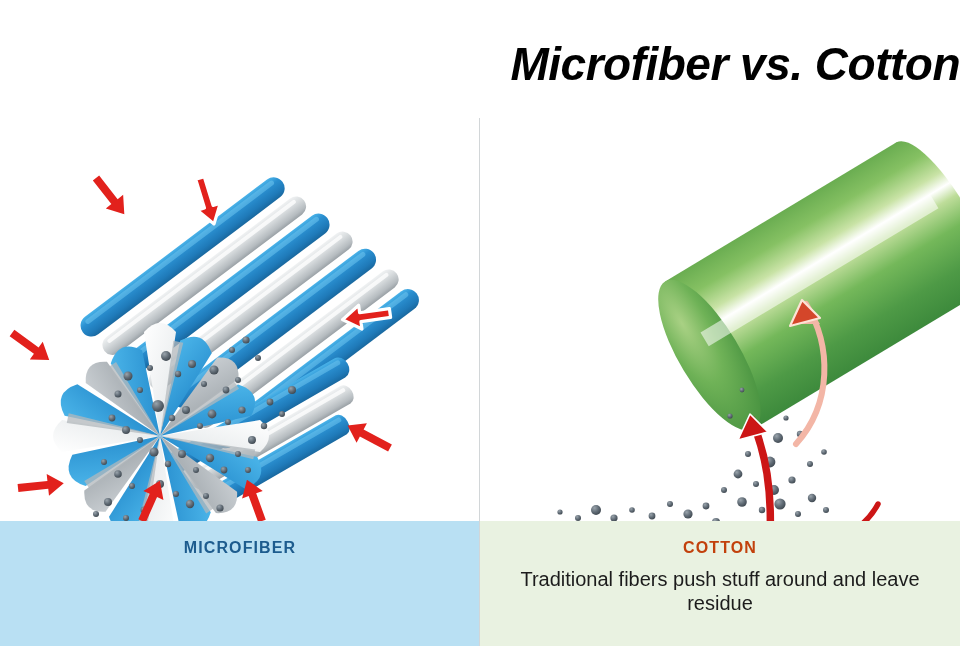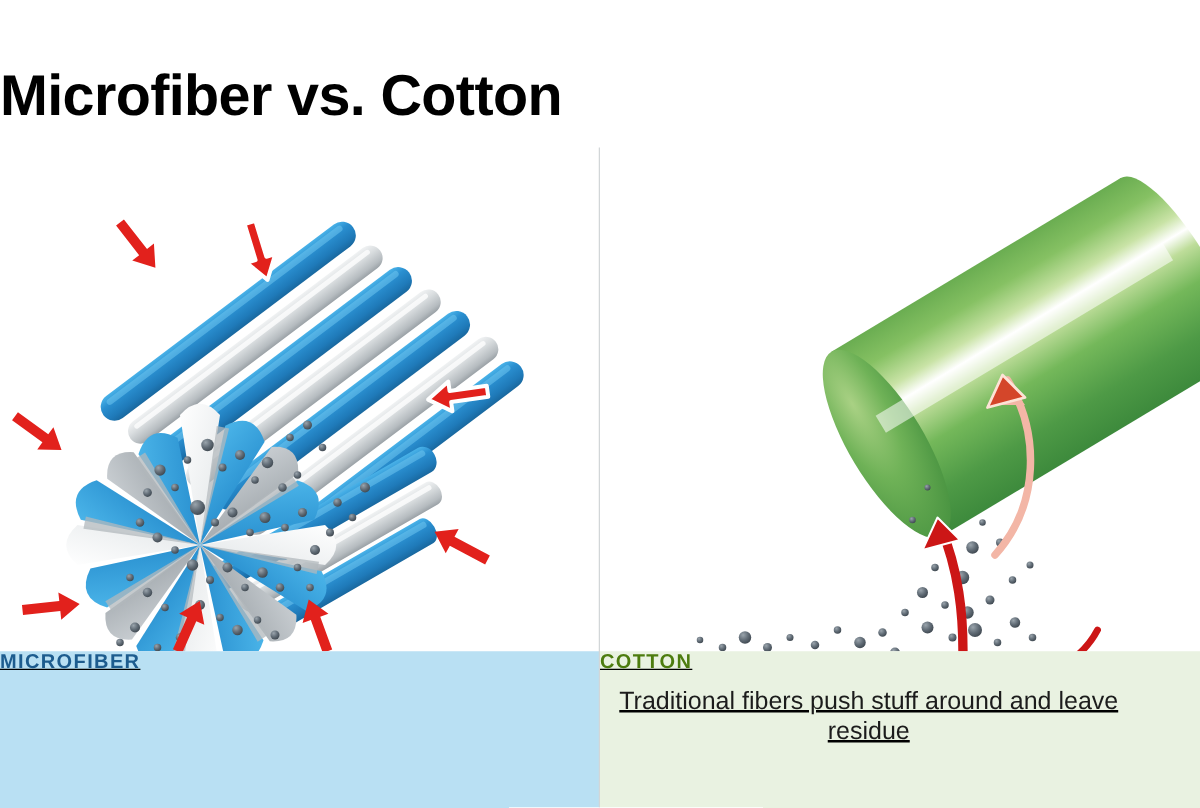--- a/index.html
+++ b/index.html
@@ -10,22 +10,22 @@
     overflow:hidden;
     position:relative;
   }
   #infographic{
     position:absolute;inset:0;
     width:960px;height:646px;
     background:#ffffff;
   }
   
   #title-bar{
-    position:absolute;left:0;top:12px;width:960px;height:118px;
-    display:flex;align-items:center;justify-content:flex-start;
+    position:absolute;left:0;top:0;width:960px;height:118px;
+    display:flex;align-items:center;justify-content:flex-end;font-style:italic;
   }
   #page-title{
     font-size:46px;
     font-weight:bold;
     color:#000000;
     letter-spacing:-0.5px;
     line-height:1;
     margin:0;
     padding-top:10px;
     font-family:"Liberation Sans", sans-serif;
@@ -42,34 +42,34 @@
   #divider{
     position:absolute;left:479px;top:118px;width:1px;height:528px;
     background:#d2d6d8;
   }
   .illustration{
     position:absolute;left:0;top:0;width:480px;height:403px;
     background:#ffffff;
   }
   .caption{
     position:absolute;left:0;top:403px;width:480px;height:125px;
-    display:flex;flex-direction:column;align-items:flex-start;
+    display:flex;flex-direction:column;align-items:center;
     justify-content:flex-start;
+    padding-top:18px;
     box-sizing:border-box;
-    text-decoration:underline;
   }
   #caption-microfiber{background:#b9e0f3;}
   #caption-cotton{background:#e9f2e1;}
   .caption-heading{
     font-size:16px;font-weight:bold;letter-spacing:1.1px;
     margin:0 0 10px 0;
     font-family:"Liberation Sans", sans-serif;
   }
   #heading-microfiber{color:#1d5c8e;}
-  #heading-cotton{color:#4d7c0f;}
+  #heading-cotton{color:#c2410c;}
   .caption-body{
     font-size:20px;line-height:1.22;text-align:center;color:#1c1c1c;
     margin:0;max-width:430px;
     font-family:"Liberation Sans", sans-serif;
     font-weight:normal;
   }
   svg{display:block;}
 </style>
 </head>
 <body>

